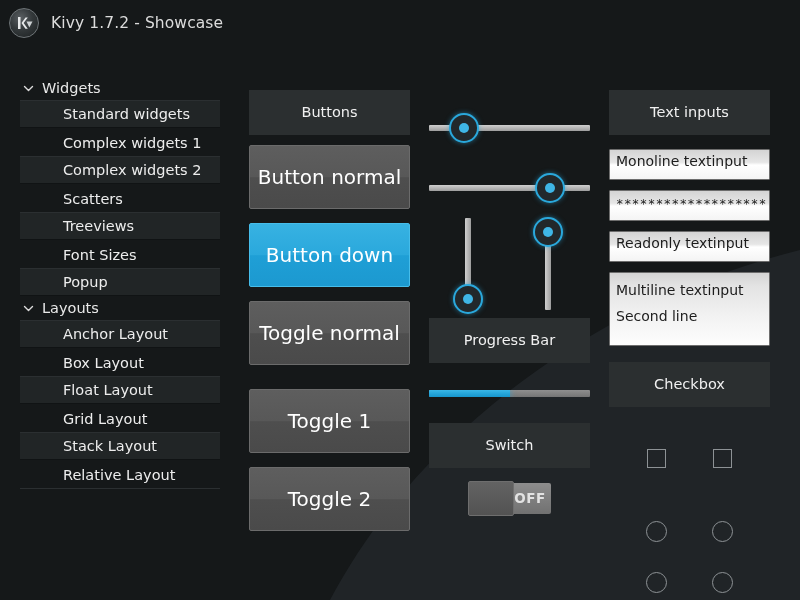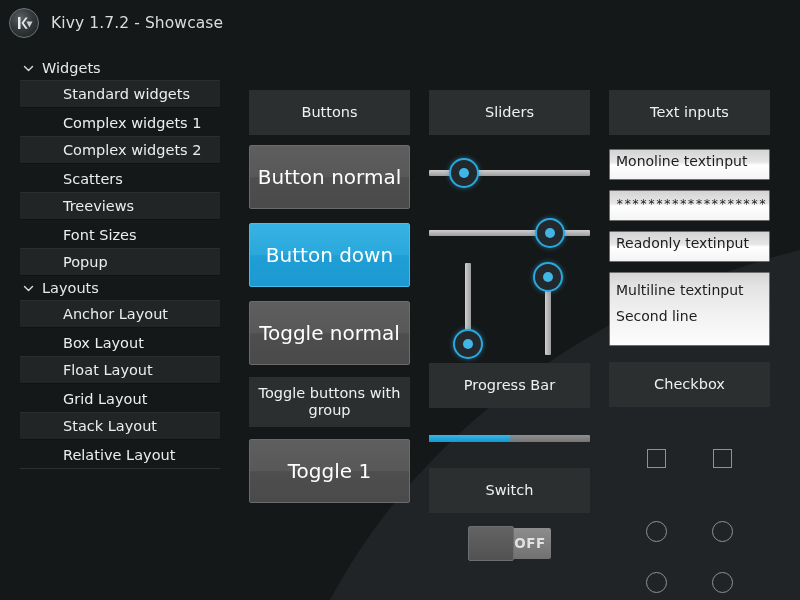--- a/index.html
+++ b/index.html
@@ -53,21 +53,21 @@
     margin-left: 12px;
     font-size: 15.5px;
     color: #dcdcdc;
     letter-spacing: .1px;
     white-space: nowrap;
   }
 
   
   .sidebar {
     position: absolute;
-    left: 0; top: 56px;
+    left: 0; top: 76px;
     width: 232px;
     z-index: 4;
   }
   .tree-group {
     display: flex; align-items: center;
     height: 24px;
     padding-left: 22px;
     font-size: 14.5px;
     color: #e8e8e8;
     cursor: default;
@@ -351,28 +351,27 @@
 
     <div class="col">
       <div class="section-head">Buttons</div>
       <div class="gap-10"></div>
       <div class="btn">Button normal</div>
       <div class="gap-14"></div>
       <div class="btn down">Button down</div>
       <div class="gap-14"></div>
       <div class="btn">Toggle normal</div>
       <div class="gap-12"></div>
-      <div class="section-head tall">Toggle buttons with group</div>
       <div class="gap-12"></div>
       <div class="btn">Toggle 1</div>
       <div class="gap-14"></div>
+      <div class="btn">Toggle 2</div>
     </div>
 
     <div class="col">
-      <div class="section-head">Sliders</div>
       <div class="gap-8"></div>
 
       <div class="slider-h">
         <div class="track"></div>
         <div class="knob" id="kh1" style="left: calc(22% - 15px); top: calc(50% - 15px);"></div>
       </div>
 
       <div class="slider-h">
         <div class="track"></div>
         <div class="knob" id="kh2" style="left: calc(75% - 15px); top: calc(50% - 15px);"></div>

